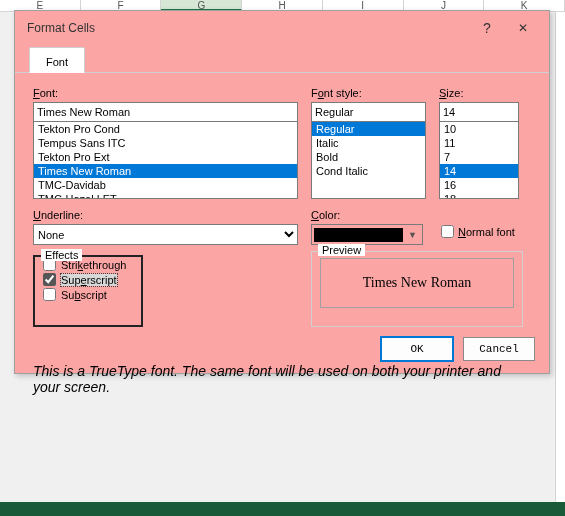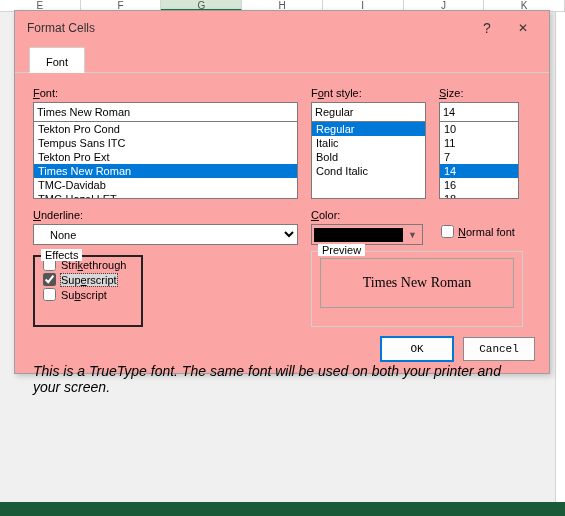--- a/index.html
+++ b/index.html
@@ -28,21 +28,21 @@
 
 .text-input { width: 100%; height: 20px; border: 1px solid #7a7a7a; padding: 1px 3px; font-size: 11px; outline: none; }
 .listbox { width: 100%; height: 78px; border: 1px solid #7a7a7a; background: #fff; overflow-y: scroll; overflow-x: hidden; margin-top: -1px;}
 .listbox .item { padding: 1px 4px; cursor: pointer; white-space: nowrap;}
 .listbox .item.sel { background: #0078d7; color: #fff; }
 
 .row2 { position: absolute; left: 18px; top: 136px; width: 490px; }
 .underline-block { position: absolute; left: 0; top: 0; width: 265px; }
 .color-block { position: absolute; left: 278px; top: 0; width: 112px; }
 .normal-block { position: absolute; left: 408px; top: 16px; display: flex; align-items: center; gap: 4px;}
-.select { width: 100%; height: 21px; border: 1px solid #7a7a7a; background: #fff; font-size: 11px; padding-left: 12px; }
+.select { width: 100%; height: 21px; border: 1px solid #7a7a7a; background: #fff; font-size: 11px; padding-left: 0; }
 .color-select { width: 100%; height: 21px; border: 1px solid #7a7a7a; display: flex; align-items: center; padding: 2px; gap:2px;}
 .color-swatch { flex:1; height: 14px; background: #000;}
 .dd-arrow { width: 15px; text-align: center; color:#555; font-size:9px;}
 
 input[type=checkbox] { width: 13px; height: 13px; accent-color: #555; }
 
 .fieldset { position: absolute; border: 1px solid #d0d0d0; }
 .fieldset .legend { position: absolute; top: -8px; left: 6px; background: #fff; padding: 0 4px; font-size: 11px; }
 
 .effects-box { left: 18px; top: 182px; width: 110px; height: 72px; border: 2px solid #222 !important;}

